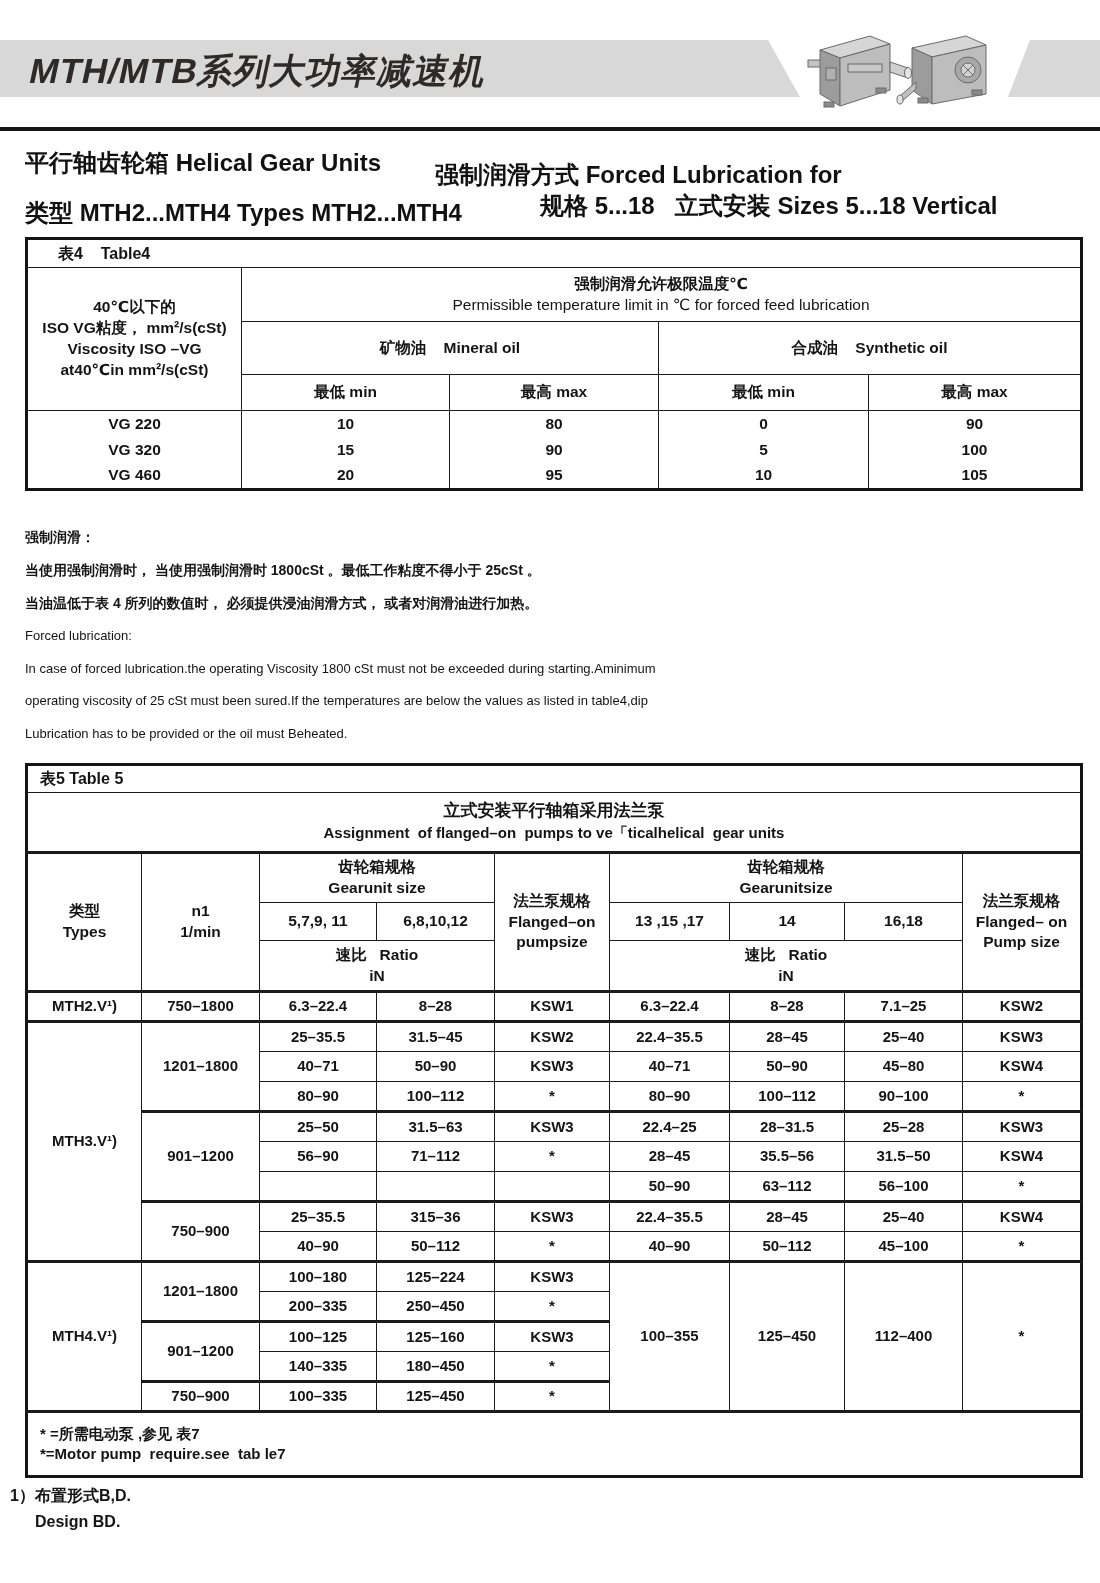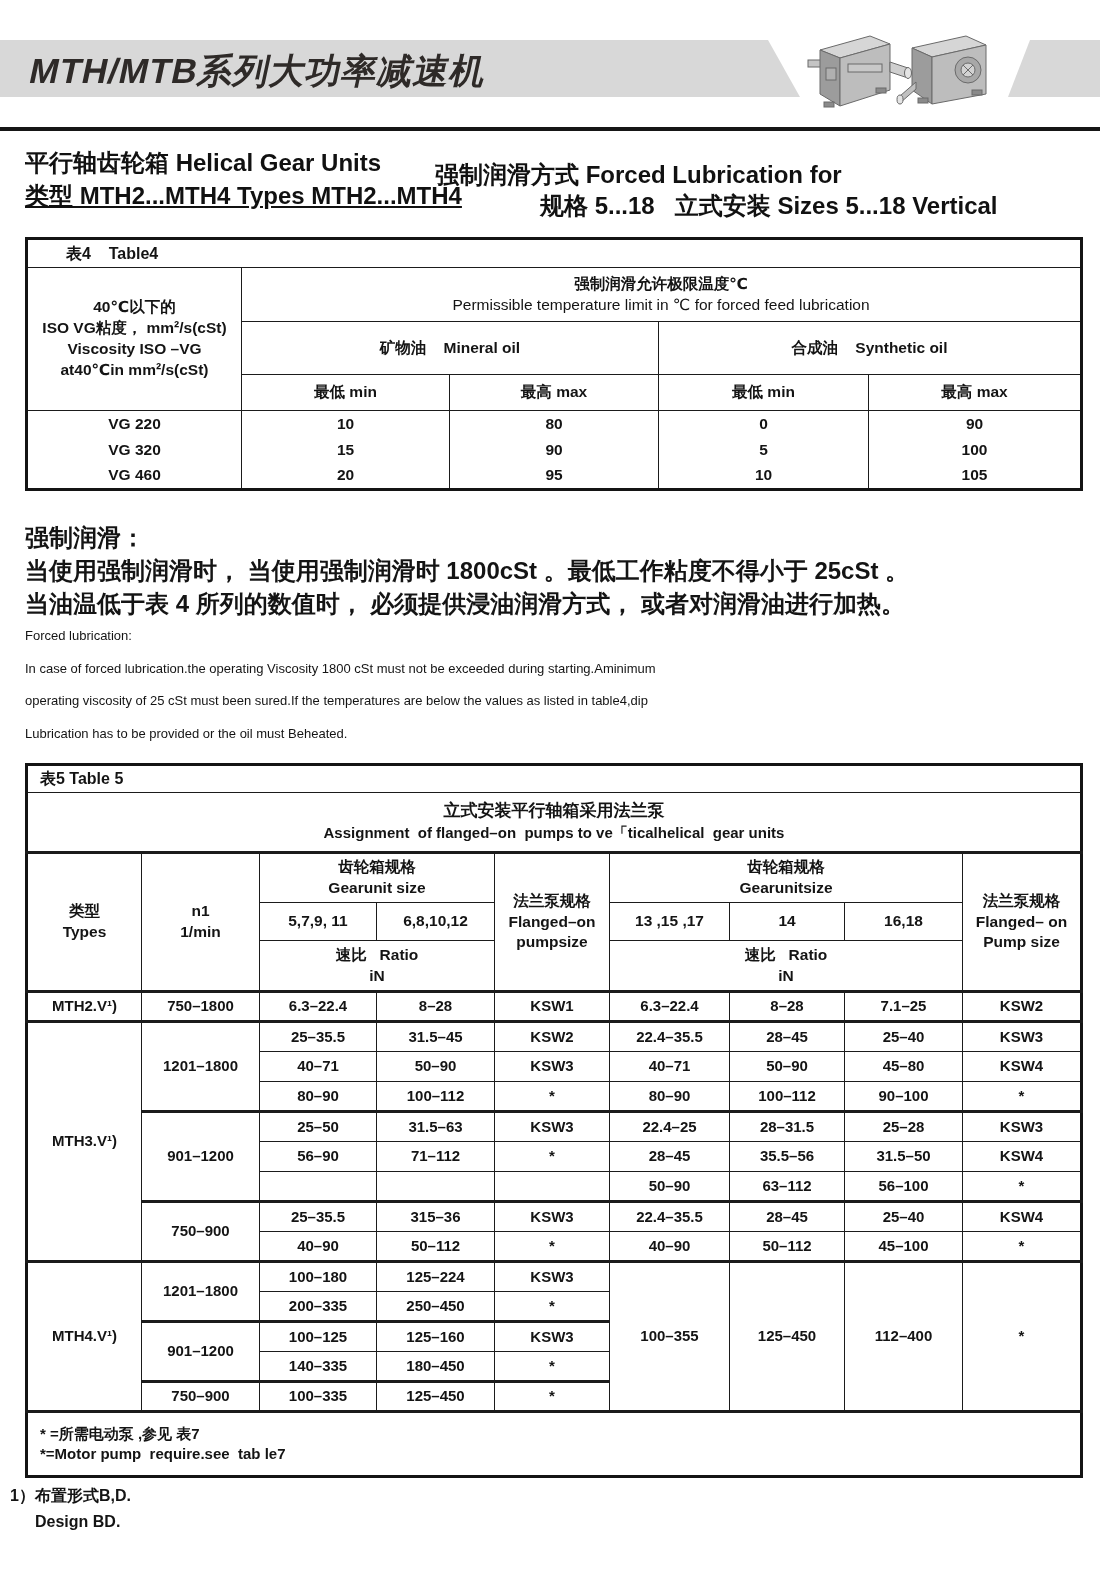--- a/index.html
+++ b/index.html
@@ -18,45 +18,45 @@
     position:absolute;left:30px;top:48px;font-size:35px;font-weight:bold;
     color:#2e2a28;transform:skewX(-12deg);letter-spacing:1px;
   }
   .gearpic{position:absolute;left:800px;top:24px;}
   .rule{position:absolute;left:0;top:127px;width:1100px;height:4px;background:#161616;}
 
   
   .intro span{position:absolute;font-size:24px;font-weight:bold;color:#111;text-align:right;}
   .i1a{left:25px;top:147px;}
   .i1b{left:435px;top:159px;}
-  .i2a{left:25px;top:180px;text-decoration:underline;}
+  .i2a{left:25px;top:197px;}
   .i2b{left:540px;top:190px;}
 
   
   table{border-collapse:collapse;table-layout:fixed;}
   td{
     border:1.6px solid #1b1b1b;text-align:center;vertical-align:middle;
     font-size:15.5px;font-weight:bold;color:#141414;padding:0;line-height:1.35;
   }
   .bb3{border-bottom-width:3px;text-align:center;}
   .bt3{border-top-width:3px;}
-  .tagcell{text-align:left;padding-left:38px;font-size:16px;}
+  .tagcell{text-align:left;padding-left:30px;font-size:16px;}
   .tagcell5{text-align:left;padding-left:12px;font-size:16px;}
 
   
   .t4{position:absolute;left:25px;top:237px;width:1055px;border:3px solid #141414;}
   .t4 .vg td{border-top-style:none;border-bottom-style:none;height:25px;}
   .t4row-tag{height:29px;}
   .t4row-1{height:54px;}
   .t4row-2{height:53px;}
   .t4row-3{height:36px;}
 
   
   .notes{position:absolute;left:25px;top:521px;width:1055px;}
-  .notes .zh{font-size:24px;font-weight:bold;line-height:33px;}
+  .notes .zh{font-size:14px;font-weight:bold;line-height:33px;}
   .notes .en{font-size:13px;font-weight:normal;line-height:32.5px;}
 
   
   .t5{position:absolute;left:25px;top:763px;width:1055px;border:3px solid #141414;}
   .t5row-tag{height:28px;}
   .t5row-title{height:60px;}
   .t5row-h1{height:50px;}
   .t5row-h2{height:38px;}
   .t5row-h3{height:51px;}
   .t5 tr.d{height:30px;}

